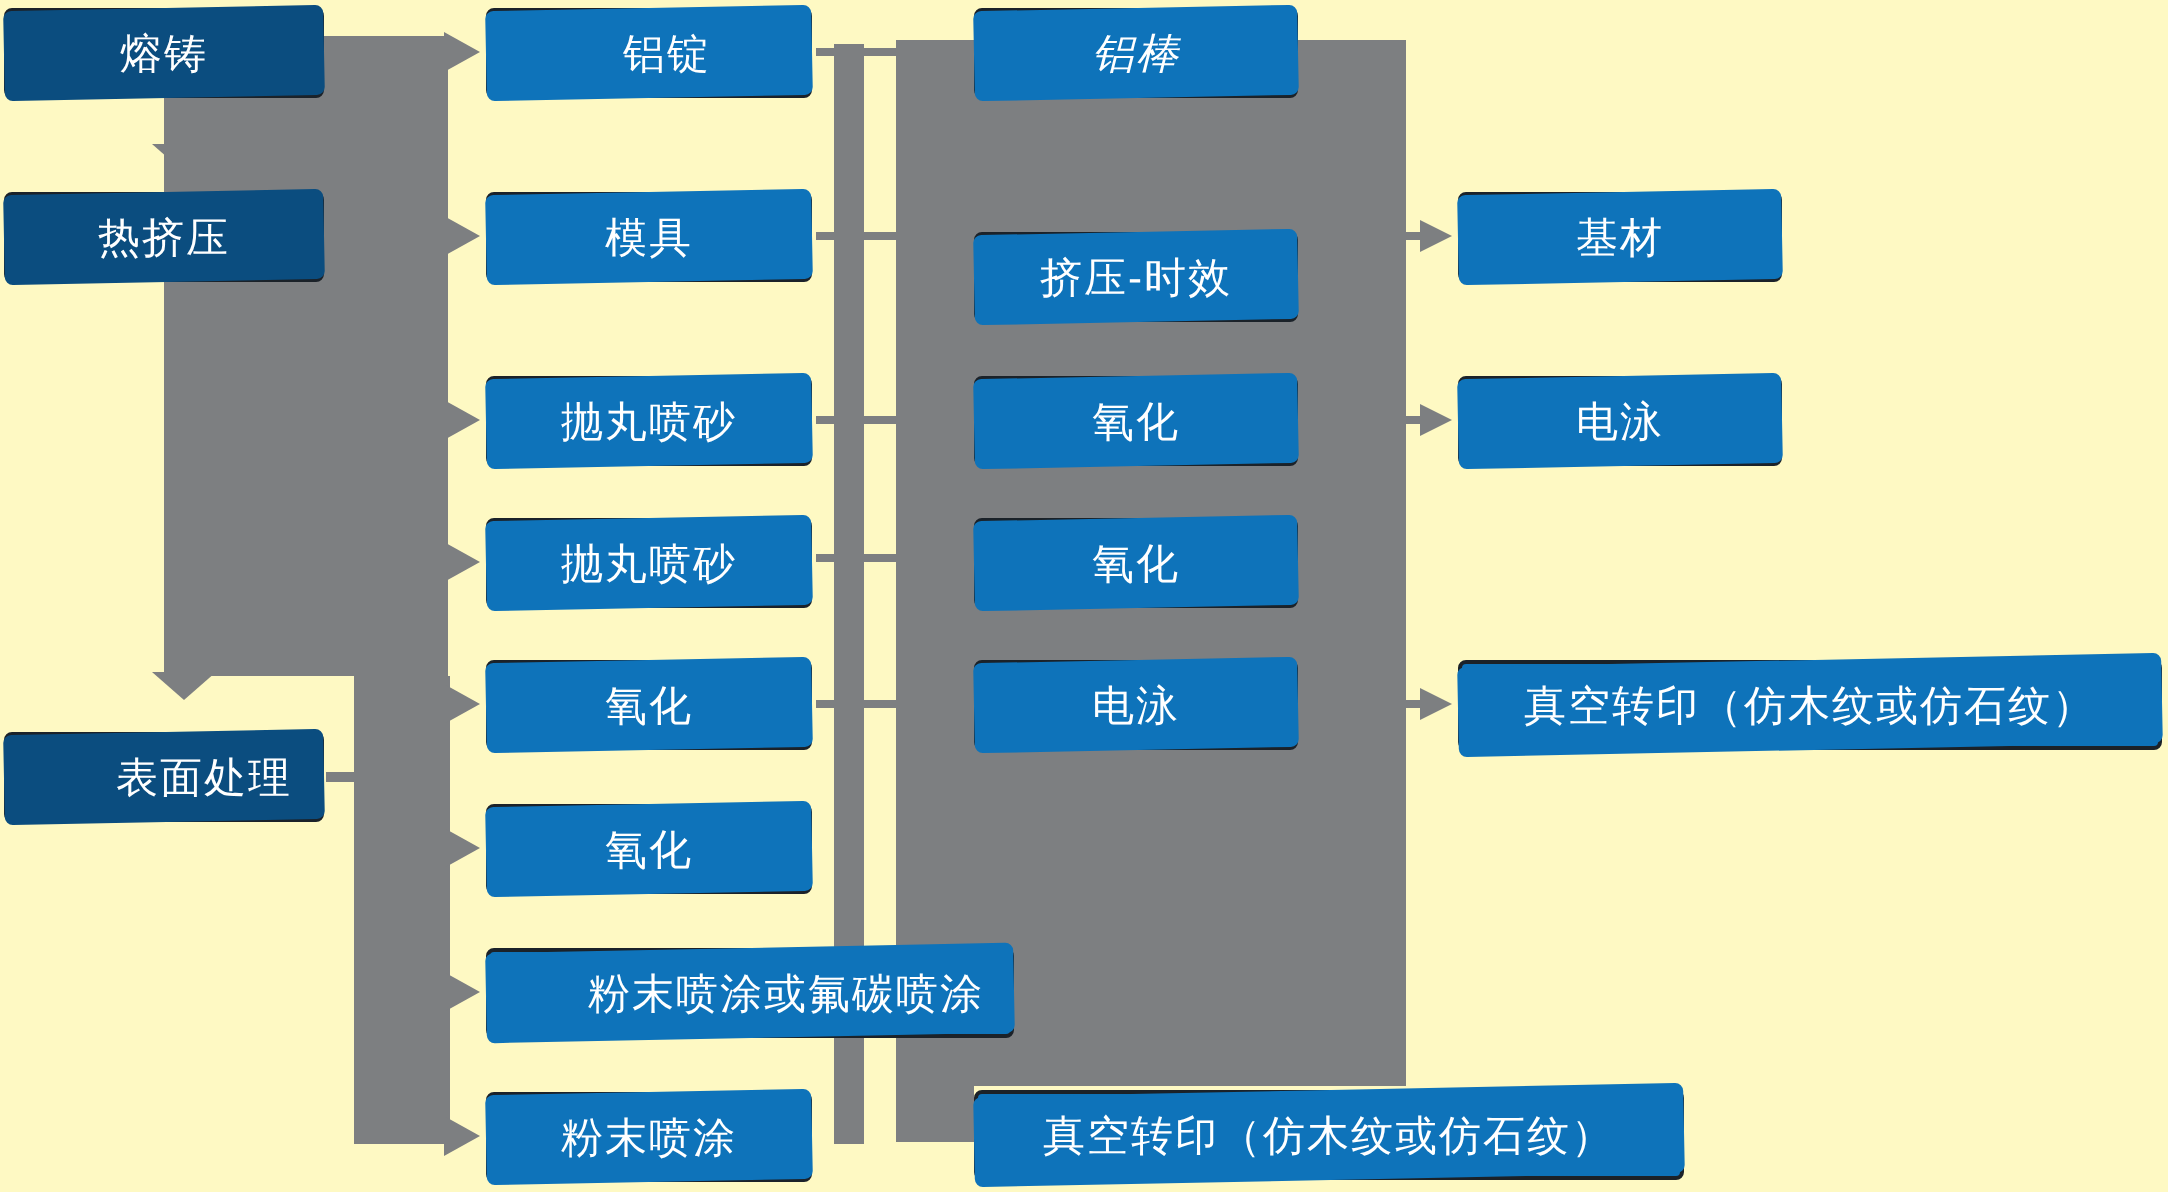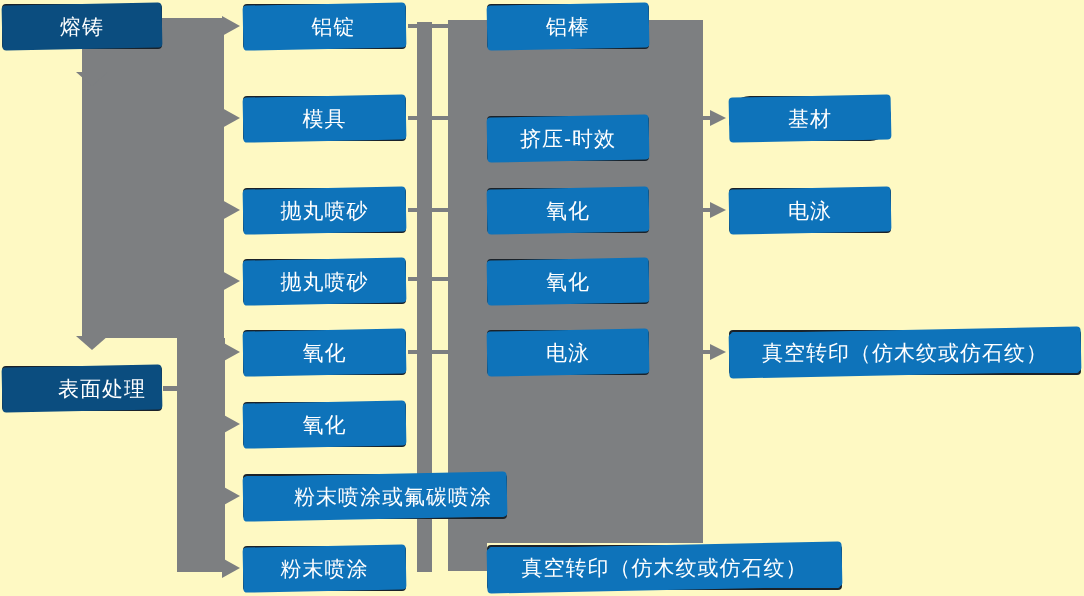--- a/index.html
+++ b/index.html
@@ -75,35 +75,36 @@
   <div class="gray" style="left:408px;top:350px;width:40px;height:4px;"></div>
 
   <div class="gray" style="left:703px;top:116px;width:9px;height:4px;"></div>
   <div class="tri tri-right-sm" style="left:710px;top:110px;"></div>
   <div class="gray" style="left:703px;top:208px;width:9px;height:4px;"></div>
   <div class="tri tri-right-sm" style="left:710px;top:202px;"></div>
   <div class="gray" style="left:703px;top:350px;width:9px;height:4px;"></div>
   <div class="tri tri-right-sm" style="left:710px;top:344px;"></div>
 
   <div class="node dark" style="left:2px;top:4px;width:160px;">熔铸</div>
+  <div class="node dark" style="left:2px;top:96px;width:160px;">热挤压</div>
   <div class="node dark" style="left:2px;top:366px;width:160px;padding-left:40px;">表面处理</div>
 
   <div class="node bright" style="left:243px;top:4px;width:163px;padding-left:18px;">铝锭</div>
   <div class="node bright" style="left:243px;top:96px;width:163px;text-align:right;">模具</div>
   <div class="node bright" style="left:243px;top:188px;width:163px;">抛丸喷砂</div>
   <div class="node bright" style="left:243px;top:259px;width:163px;">抛丸喷砂</div>
   <div class="node bright" style="left:243px;top:330px;width:163px;">氧化</div>
   <div class="node bright" style="left:243px;top:402px;width:163px;">氧化</div>
   <div class="node bright" style="left:243px;top:474px;width:264px;padding-left:36px;">粉末喷涂或氟碳喷涂</div>
   <div class="node bright" style="left:243px;top:546px;width:163px;text-align:right;">粉末喷涂</div>
 
-  <div class="node bright" style="left:487px;top:4px;width:162px;">铝棒</div>
+  <div class="node bright" style="left:487px;top:4px;width:162px;font-style:italic;">铝棒</div>
   <div class="node bright" style="left:487px;top:96px;width:162px;margin-top:20px;">挤压-时效</div>
   <div class="node bright" style="left:487px;top:188px;width:162px;">氧化</div>
   <div class="node bright" style="left:487px;top:259px;width:162px;">氧化</div>
   <div class="node bright" style="left:487px;top:330px;width:162px;">电泳</div>
   <div class="node bright" style="left:487px;top:545px;width:355px;">真空转印（仿木纹或仿石纹）</div>
 
-  <div class="node bright" style="left:729px;top:96px;width:162px;border-radius:21px;">基材</div>
+  <div class="node bright" style="left:729px;top:96px;width:162px;">基材</div>
   <div class="node bright" style="left:729px;top:188px;width:162px;">电泳</div>
   <div class="node bright" style="left:729px;top:330px;width:352px;">真空转印（仿木纹或仿石纹）</div>
 
 </div>
 
 </body></html>

